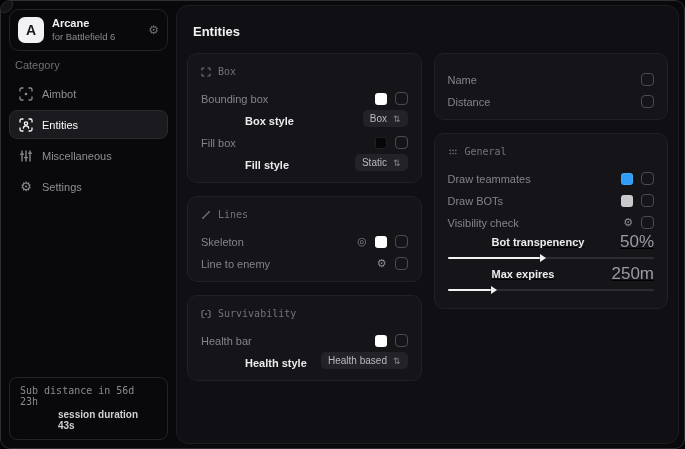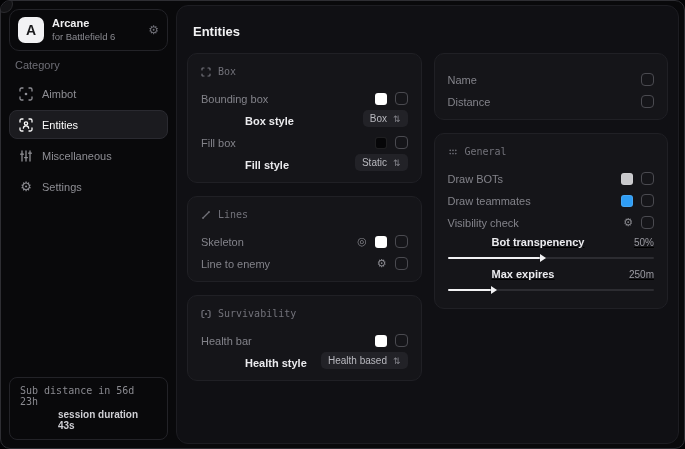--- a/index.html
+++ b/index.html
@@ -49,21 +49,21 @@
   .row-label.bright { color:#ebebee; font-weight:bold;margin-left:44px; }
   .controls { display:flex; align-items:center; gap:8px; }
   .swatch { width:12px; height:12px; border-radius:3px; border:1px solid rgba(255,255,255,0.10); cursor:pointer; }
   .checkbox { width:13px; height:13px; border:1.2px solid #4a4a50; border-radius:4px; cursor:pointer; }
   .mini-icon { font-size:11px; color:#8a8a90; line-height:1; cursor:pointer; }
   .dropdown { display:inline-flex; align-items:center; gap:6px; background:#222227;
     border-radius:5px; padding:3px 7px; font-size:10px; color:#b9b9bf; cursor:pointer; }
   .chev { font-size:9px; color:#85858c; }
   .slider-block { margin-top:4px; margin-bottom:6px; }
   .slider-top { display:flex; align-items:center; justify-content:space-between; height:18px;text-decoration:underline; }
-  .slider-value { font-size:10px; color:#9a9aa1; }
+  .slider-value { font-size:17px; color:#9a9aa1; }
   .track { position:relative; height:2px; background:#2c2c31; border-radius:1px; margin-top:6px; cursor:pointer; }
   .fill { position:relative; height:2px; background:#f2f2f4; border-radius:1px; }
   .thumb { position:absolute; right:-6px; top:50%; transform:translateY(-50%);
     width:0; height:0; border-top:4px solid transparent; border-bottom:4px solid transparent;
     border-left:6px solid #f2f2f4; }
 </style>
 </head>
 <body>
 
 <div class="app">
@@ -252,30 +252,30 @@
               <circle cx="2.2" cy="3.4" r="0.8"></circle>
                 <circle cx="5" cy="3.4" r="0.8"></circle>
                 <circle cx="7.8" cy="3.4" r="0.8"></circle>
               <circle cx="2.2" cy="6.6" r="0.8"></circle>
                 <circle cx="5" cy="6.6" r="0.8"></circle>
                 <circle cx="7.8" cy="6.6" r="0.8"></circle>
             </svg>
             <span>General</span>
           </div>
           <div class="row">
+            <span class="row-label">Draw teammates</span>
+            <span class="controls">
+              <span class="swatch" style="background: rgb(47, 157, 245);"></span>
+              <span class="checkbox"></span>
+            </span>
+          </div>
+          <div class="row">
             <span class="row-label">Draw BOTs</span>
             <span class="controls">
               <span class="swatch" style="background: rgb(201, 201, 204);"></span>
-              <span class="checkbox"></span>
-            </span>
-          </div>
-          <div class="row">
-            <span class="row-label">Draw teammates</span>
-            <span class="controls">
-              <span class="swatch" style="background: rgb(47, 157, 245);"></span>
               <span class="checkbox"></span>
             </span>
           </div>
           <div class="row">
             <span class="row-label">Visibility check</span>
             <span class="controls">
               <span class="mini-icon">⚙</span>
               <span class="checkbox"></span>
             </span>
           </div>

